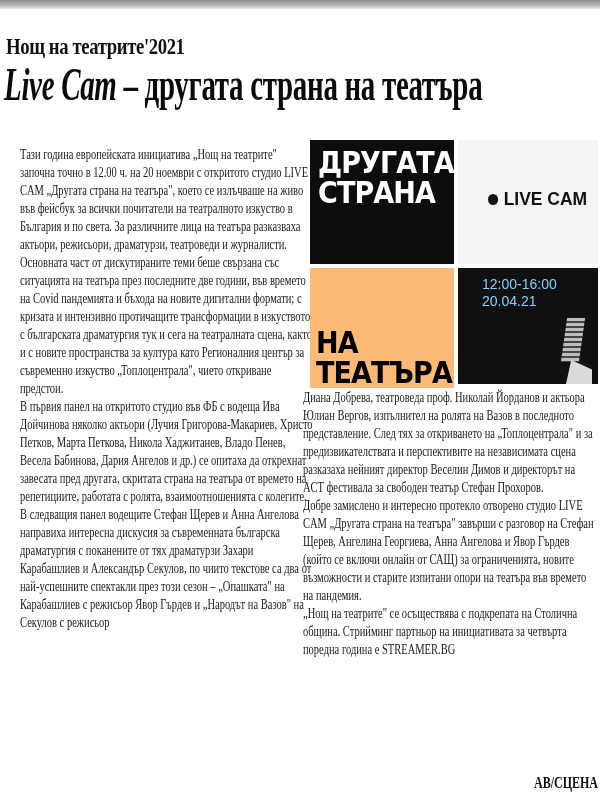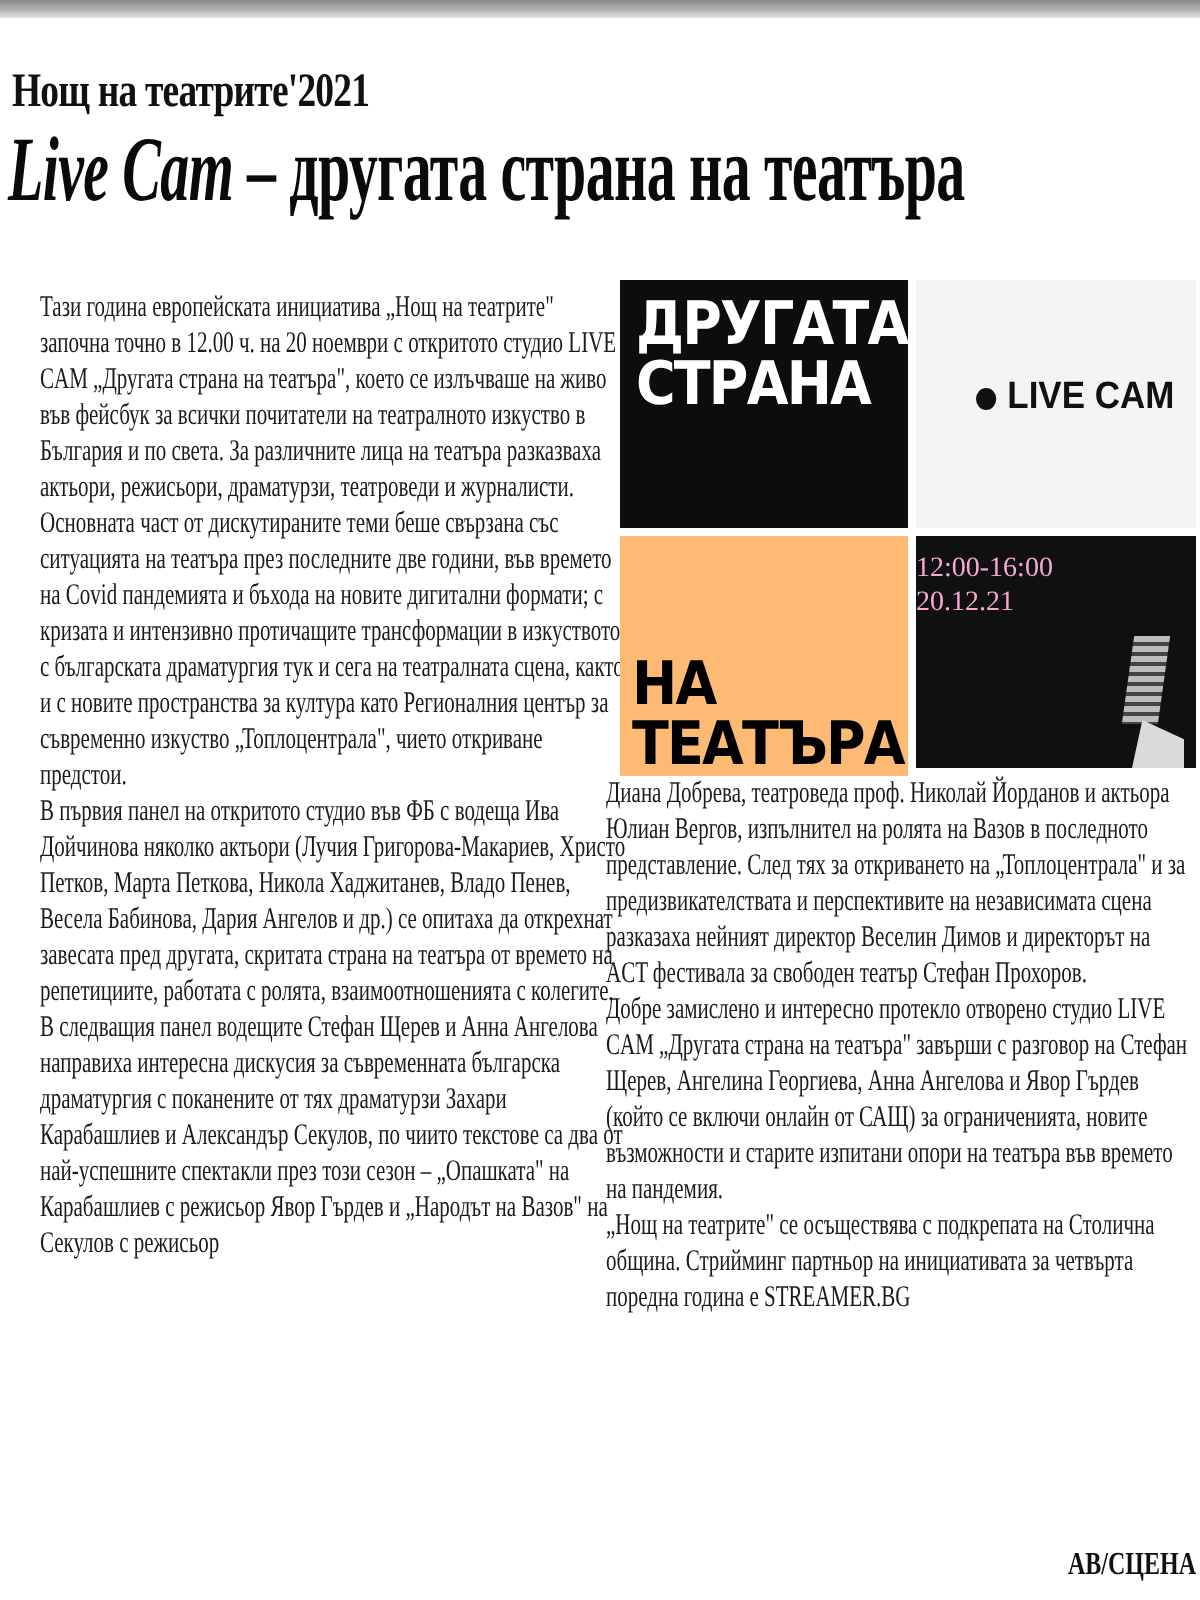--- a/index.html
+++ b/index.html
@@ -53,22 +53,22 @@
     }
     .tile-tl .poster-big { position: absolute; left: 8px; top: 8px; color: #fff; }
     .tile-bl .poster-big { position: absolute; left: 6px; top: 60px; color: #000; }
     .live {
       position: absolute; left: 30px; top: 48px; display: flex; align-items: center; gap: 6px;
       font-family: "Liberation Sans", sans-serif; font-weight: bold; font-size: 19px; color: #111;
       transform: scaleX(0.92); transform-origin: left center;
     }
     .live .dot { width: 11px; height: 11px; border-radius: 50%; background: #111; display: inline-block; }
     .time {
-      position: absolute; left: 0; top: 8px;
-      font-family: Liberation Serif, serif; font-size: 14px; line-height: 17px; color: #f9a8d4;
+      position: absolute; left: 24px; top: 8px;
+      font-family: Liberation Sans, sans-serif; font-size: 14px; line-height: 17px; color: #7dd3fc;
     }
     .logo-mark {
       position: absolute; left: 106px; top: 50px; width: 18px; height: 44px;
       background: repeating-linear-gradient(#bdbdbd 0 3px, #444 3px 5px);
       transform: skewX(-8deg);
     }
     .logo-tail {
       position: absolute; left: 108px; top: 92px; width: 26px; height: 24px;
       background: #dadada; clip-path: polygon(20% 0, 100% 40%, 100% 100%, 0 100%);
     }
@@ -113,21 +113,21 @@
   </div>
   <div class="tile tile-bl">
     <div class="poster-big">
       <div>НА</div>
       <div>ТЕАТЪРА</div>
     </div>
   </div>
   <div class="tile tile-br">
     <div class="time">
       <div>12:00-16:00</div>
-      <div>20.12.21</div>
+      <div>20.04.21</div>
     </div>
     <div class="logo-mark"></div>
     <div class="logo-tail"></div>
   </div>
 </div>
 
 <div class="col col-right">
   <div class="inner">
     <p>Диана Добрева, театроведа проф. Николай Йорданов и актьора Юлиан Вергов, изпълнител на ролята на Вазов в последното представление. След тях за откриването на „Топлоцентрала" и за предизвикателствата и перспективите на независимата сцена разказаха нейният директор Веселин Димов и директорът на ACT фестивала за свободен театър Стефан Прохоров.</p>
     <p>Добре замислено и интересно протекло отворено студио LIVE CAM „Другата страна на театъра" завърши с разговор на Стефан Щерев, Ангелина Георгиева, Анна Ангелова и Явор Гърдев (който се включи онлайн от САЩ) за ограниченията, новите възможности и старите изпитани опори на театъра във времето на пандемия.</p>

